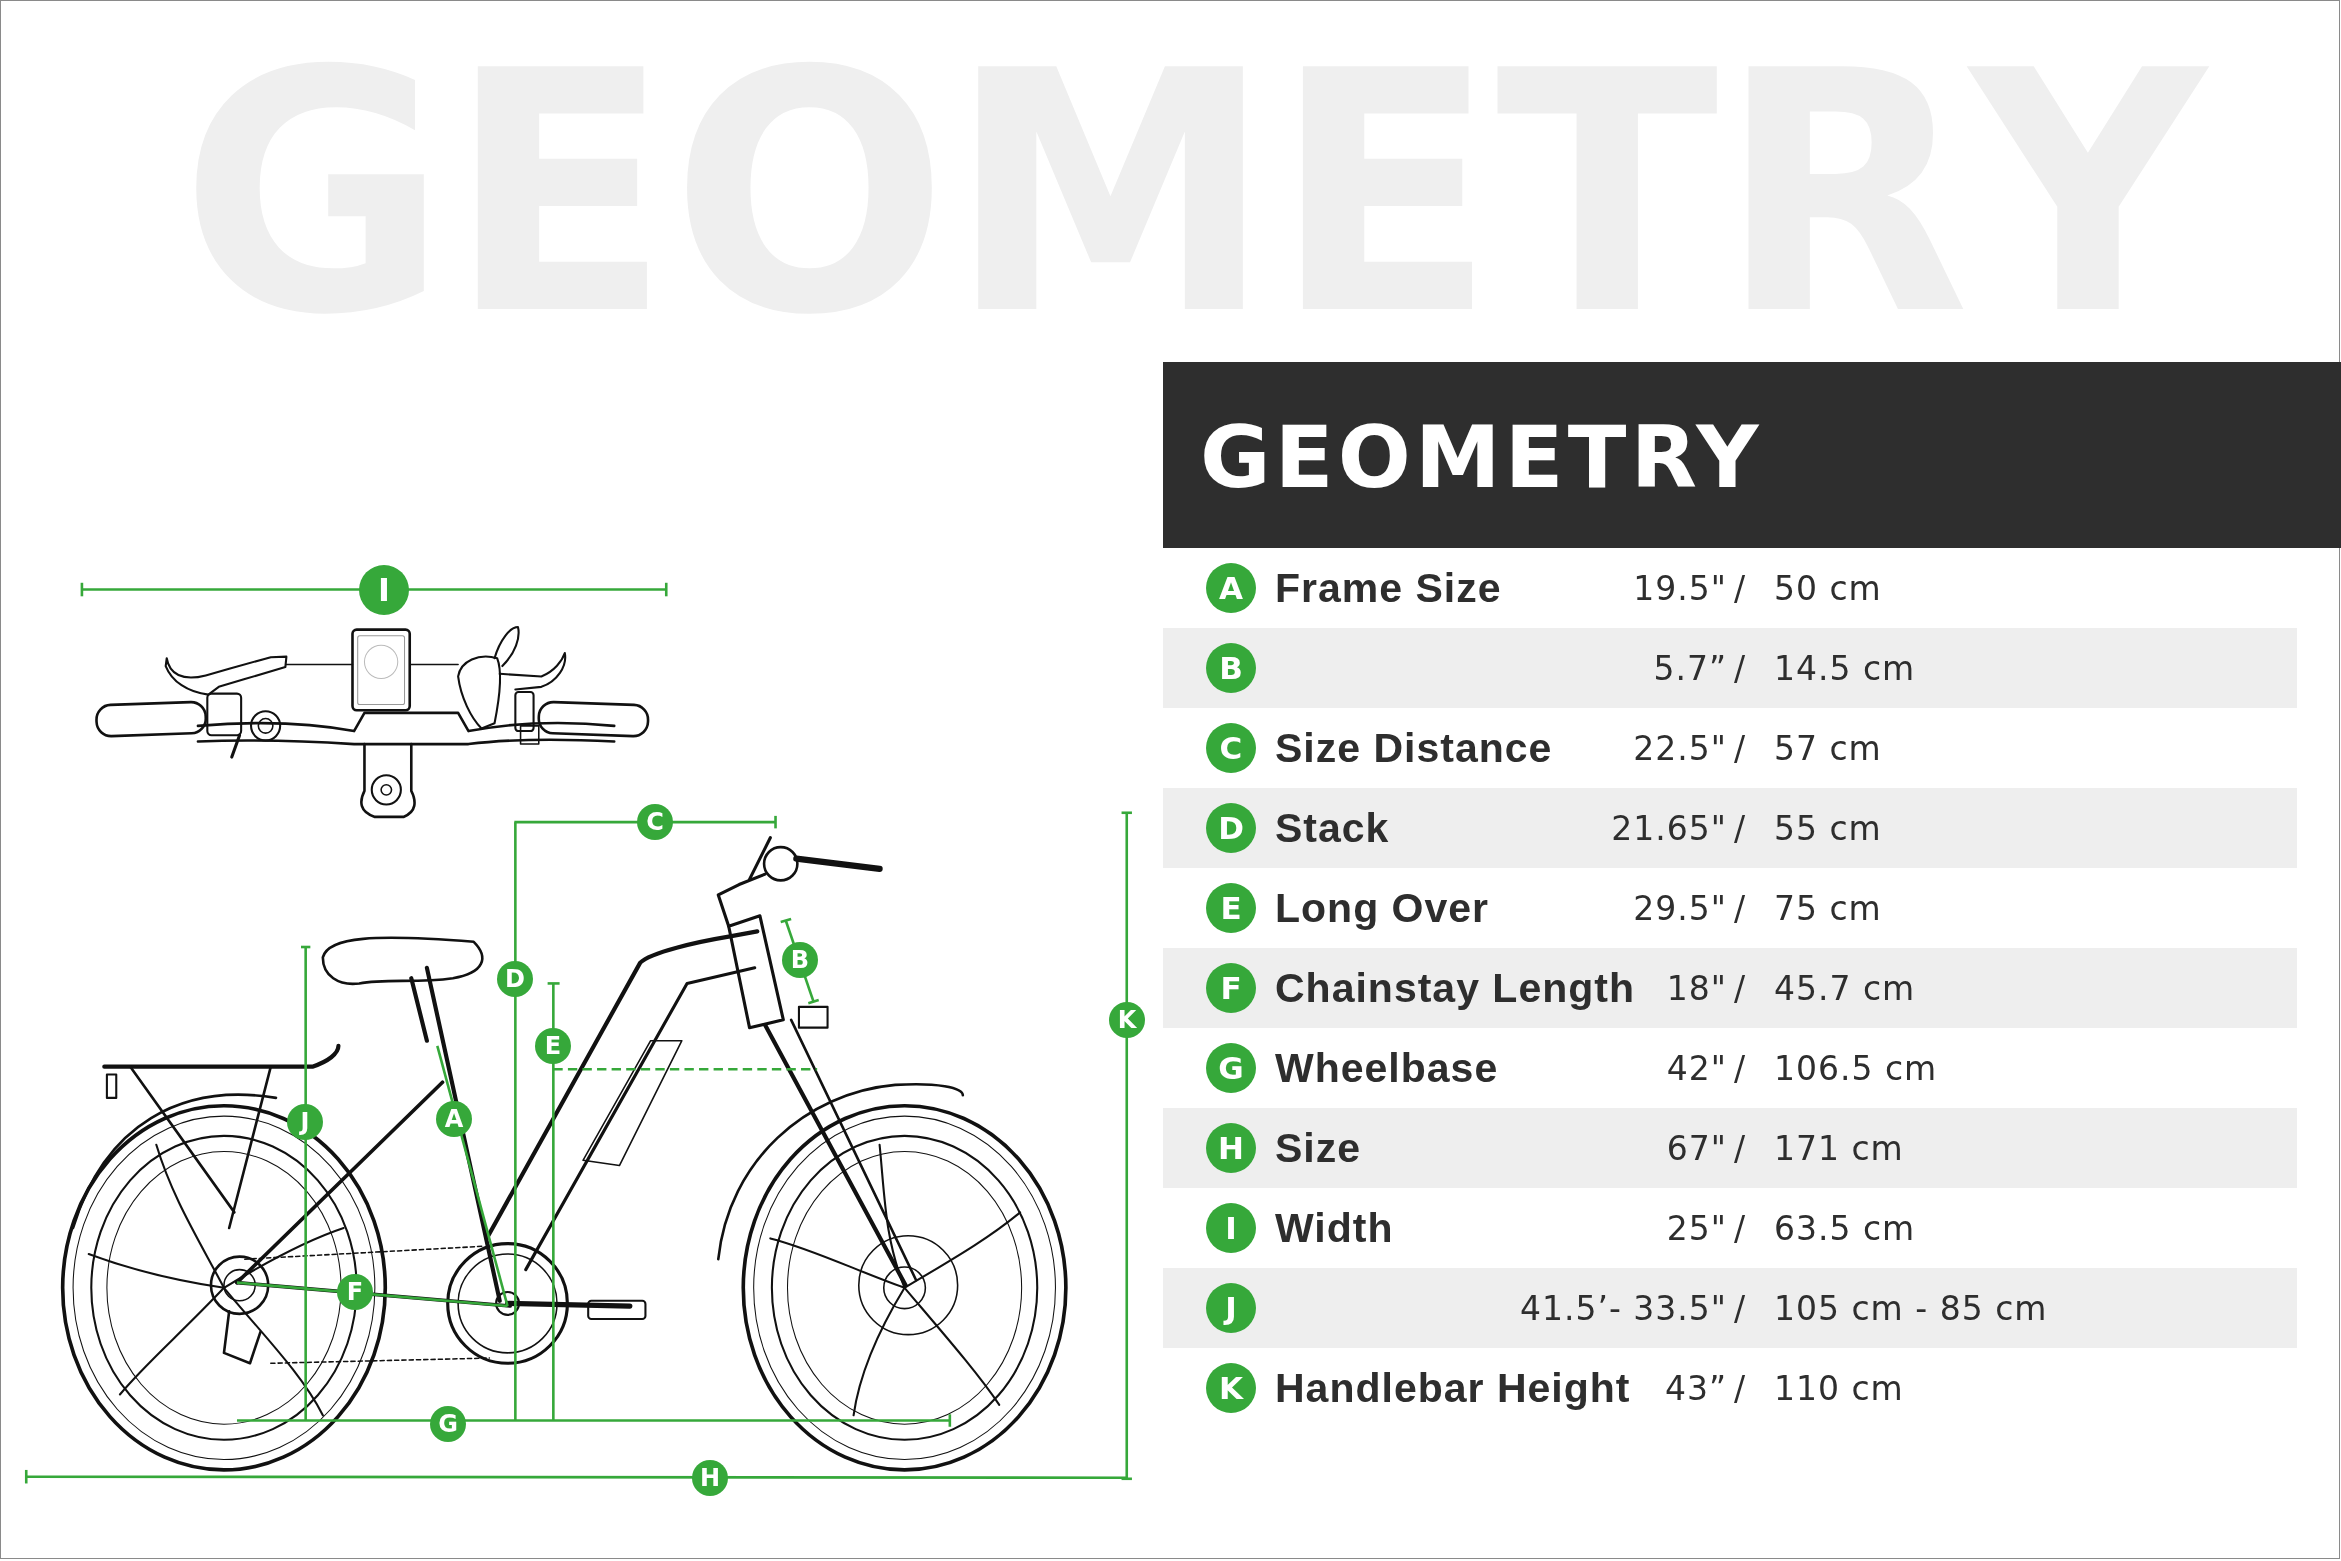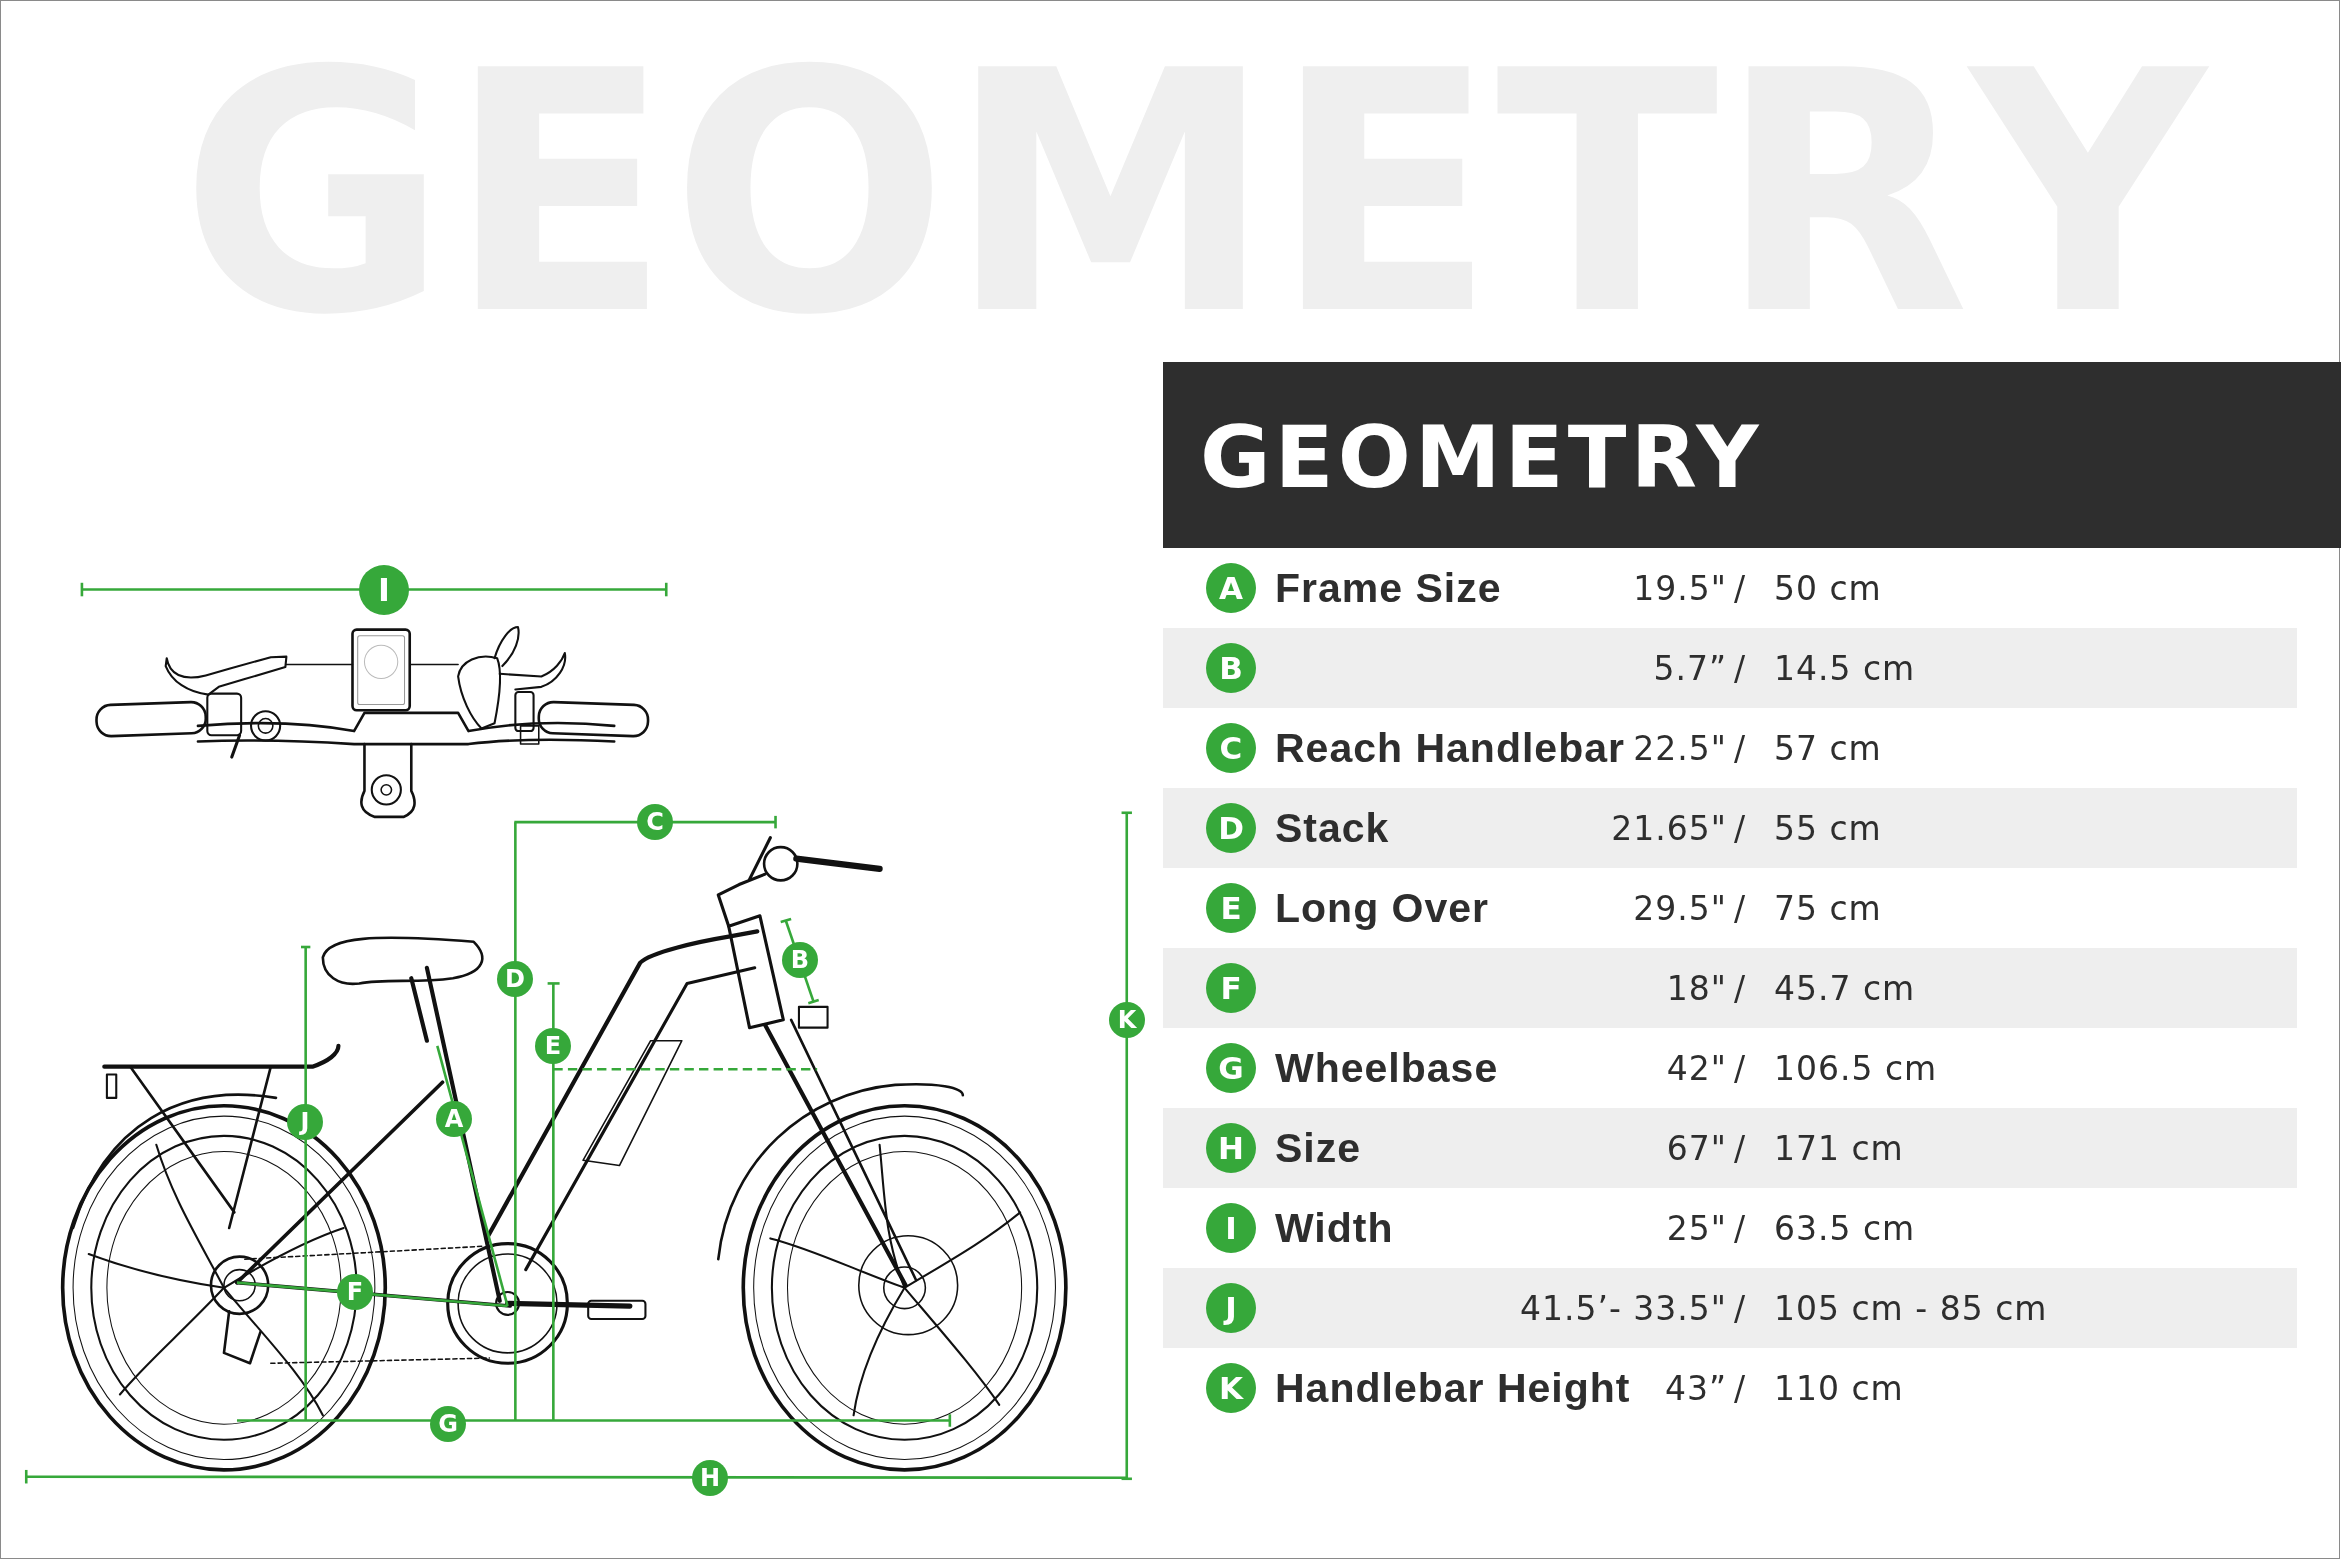--- a/index.html
+++ b/index.html
@@ -227,41 +227,42 @@
     <div class="spec-metric">50 cm</div>
   </div>
   <div class="spec-row alt">
     <div class="badge">B</div>
     <div class="spec-imp">5.7”</div>
     <div class="spec-sep">/</div>
     <div class="spec-metric">14.5 cm</div>
   </div>
   <div class="spec-row">
     <div class="badge">C</div>
-    <div class="spec-label">Reach Handlebar</div>
+    <div class="spec-label">Size Distance</div>
     <div class="spec-imp">22.5"</div>
     <div class="spec-sep">/</div>
     <div class="spec-metric">57 cm</div>
   </div>
   <div class="spec-row alt">
     <div class="badge">D</div>
     <div class="spec-label">Stack</div>
     <div class="spec-imp">21.65"</div>
     <div class="spec-sep">/</div>
     <div class="spec-metric">55 cm</div>
   </div>
   <div class="spec-row">
     <div class="badge">E</div>
     <div class="spec-label">Long Over</div>
     <div class="spec-imp">29.5"</div>
     <div class="spec-sep">/</div>
     <div class="spec-metric">75 cm</div>
   </div>
   <div class="spec-row alt">
     <div class="badge">F</div>
+    <div class="spec-label">Chainstay Length</div>
     <div class="spec-imp">18"</div>
     <div class="spec-sep">/</div>
     <div class="spec-metric">45.7 cm</div>
   </div>
   <div class="spec-row">
     <div class="badge">G</div>
     <div class="spec-label">Wheelbase</div>
     <div class="spec-imp">42"</div>
     <div class="spec-sep">/</div>
     <div class="spec-metric">106.5 cm</div>

